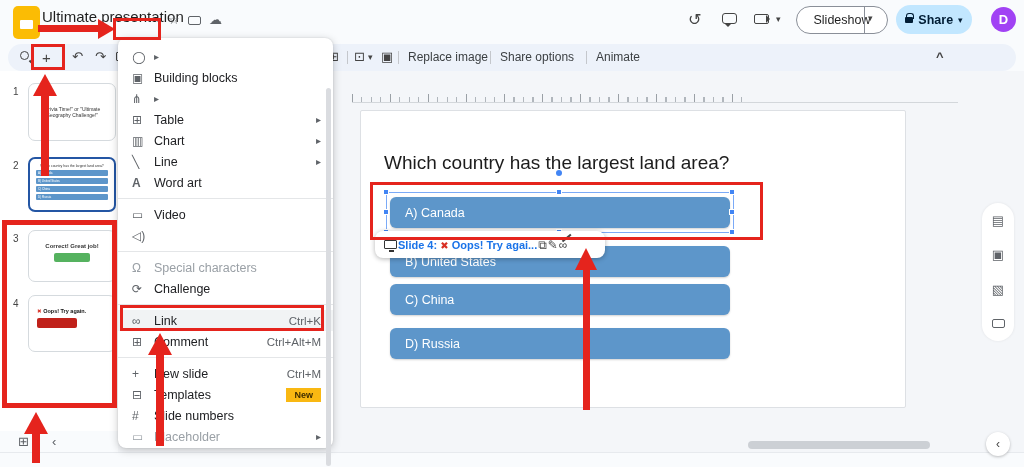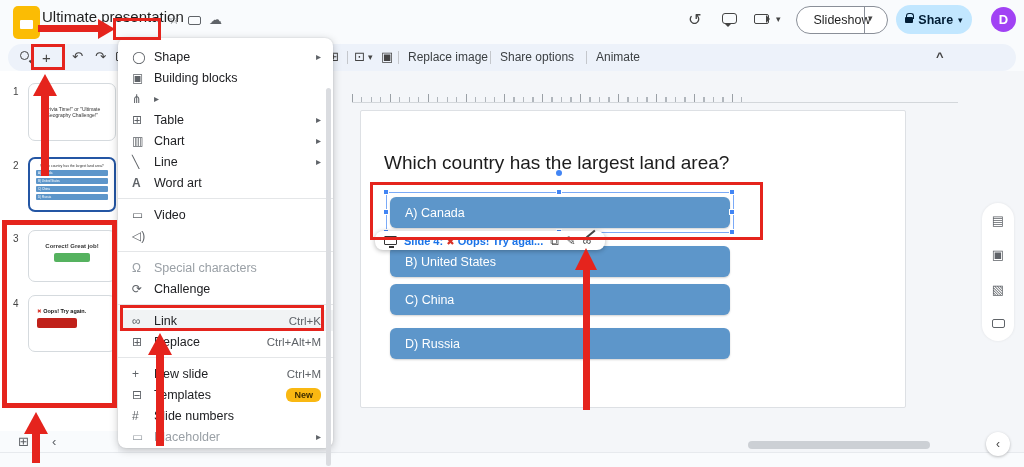--- a/index.html
+++ b/index.html
@@ -43,21 +43,21 @@
   .menu{left:118px;top:38px;width:215px;height:410px;background:#fff;border-radius:8px;
         box-shadow:0 2px 8px rgba(0,0,0,.22),0 0 2px rgba(0,0,0,.12);z-index:40;padding-top:8px}
   .mi{height:21px;display:flex;align-items:center;padding:0 12px 0 14px;font-size:12.5px;color:#202124}
   .mi .ic{width:22px;font-size:12px;color:#5f6368;flex:none}
   .mi .lbl{flex:1}
   .mi .sc{font-size:11.5px;color:#5f6368}
   .mi .sub{font-size:10px;color:#5f6368}
   .mi.dis,.mi.dis .ic{color:#9aa0a6}
   .mi.hover{background:#f1f3f4}
   .mdiv{height:1px;background:#e4e6e8;margin:5px 0}
-  .badge{background:#f9b812;color:#3f2e00;font-size:9px;font-weight:bold;padding:2px 8px;border-radius:6px}
+  .badge{background:#f9b812;color:#3f2e00;font-size:9px;font-weight:bold;padding:2px 8px;border-radius:0}
   .mscroll{position:absolute;right:2px;top:50px;width:5px;height:378px;background:#dadce0;border-radius:3px}
 
   
   .filmstrip{left:0;top:71px;width:118px;height:360px;background:#fff}
   .snum{position:absolute;font-size:10px;color:#444}
   .thumb{position:absolute;left:28px;width:88px;background:#fff;border:1px solid #d5dade;border-radius:7px;overflow:hidden}
   .thumb.sel{border:2px solid #2456a4}
   .tt{font-size:5px;color:#333;text-align:center}
   .tbar{background:#5d96ca;border-radius:1px;color:#fff;font-size:3px;line-height:6px;padding-left:2px;height:6px;margin:2px 6px 0 6px}
   .gbtn{background:#55b25f;border-radius:2px;height:9px;width:36px;margin:4px auto 0}
@@ -74,22 +74,22 @@
   .slide{left:360px;top:110px;width:546px;height:298px;background:#fff;border:1px solid #dde0e4;border-radius:2px}
   .slide-title{left:384px;top:152px;font-size:19px;color:#1c1c1c}
   .ansbar{position:absolute;left:390px;width:340px;height:31px;background:#5d96ca;border-radius:6px;
           color:#fff;font-size:12.5px;display:flex;align-items:center;padding-left:15px;
           box-shadow:0 1px 2px rgba(0,0,0,.18)}
   .selbox{left:386px;top:192px;width:348px;height:41px;border:1px solid #7baaf7;z-index:20}
   .hd{position:absolute;width:6px;height:6px;background:#4285f4;border:1px solid #fff;z-index:21}
   .rot{left:556px;top:170px;width:6px;height:6px;border-radius:50%;background:#4285f4;z-index:21}
 
   
-  .tooltip{left:375px;top:231px;width:230px;height:19px;background:#fff;border-radius:8px;z-index:25;
-           box-shadow:0 1px 5px rgba(0,0,0,.3);display:flex;align-items:center;padding:0 9px;gap:7px}
+  .tooltip{left:375px;top:231px;width:230px;height:27px;background:#fff;border-radius:8px;z-index:25;
+           box-shadow:0 1px 5px rgba(0,0,0,.3);display:flex;align-items:center;padding:0 9px;gap:1px}
   .slide-ic{width:13px;height:9px;border:1.6px solid #333;border-radius:1px;flex:none}
   .slide-ic::after{content:"";position:absolute;left:4px;top:9px;width:5px;height:2px;background:#333}
   .tl-text{font-size:11px;font-weight:bold;color:#1a73e8;white-space:nowrap}
   .tl-x{color:#d93025;font-size:10px;font-weight:bold}
   .tl-ic{font-size:12px;color:#444}
   .unlink{position:relative}
   .unlink i{position:absolute;left:2px;top:-1px;width:11px;height:1.5px;background:#444;transform:rotate(-40deg)}
 
   
   .sidepanel{left:982px;top:203px;width:32px;height:138px;background:#fff;border-radius:16px;
@@ -238,21 +238,20 @@
     <div style="margin:12px 0 0 8px;font-size:5.5px;font-weight:bold;color:#111">
       <span style="color:#d93025">✖</span>
       <span>Oops! Try again.</span>
     </div>
     <div class="rbtn"></div>
   </div>
 
   <div class="abs menu">
     <div class="mi">
       <span class="ic">◯</span>
-      <span class="lbl">Shape</span>
       <span class="sub">▸</span>
       </div>
     <div class="mi">
       <span class="ic">▣</span>
       <span class="lbl">Building blocks</span>
       </div>
     <div class="mi">
       <span class="ic">⋔</span>
       <span class="sub">▸</span>
       </div>
@@ -293,21 +292,21 @@
       <span class="lbl">Challenge</span>
       </div>
     <div class="mdiv"></div>
     <div class="mi hover">
       <span class="ic">∞</span>
       <span class="lbl">Link</span>
       <span class="sc">Ctrl+K</span>
       </div>
     <div class="mi">
       <span class="ic">⊞</span>
-      <span class="lbl">Replace</span>
+      <span class="lbl">Comment</span>
       <span class="sc">Ctrl+Alt+M</span>
       </div>
     <div class="mdiv"></div>
     <div class="mi">
       <span class="ic">+</span>
       <span class="lbl">New slide</span>
       <span class="sc">Ctrl+M</span>
       </div>
     <div class="mi">
       <span class="ic">⊟</span>

